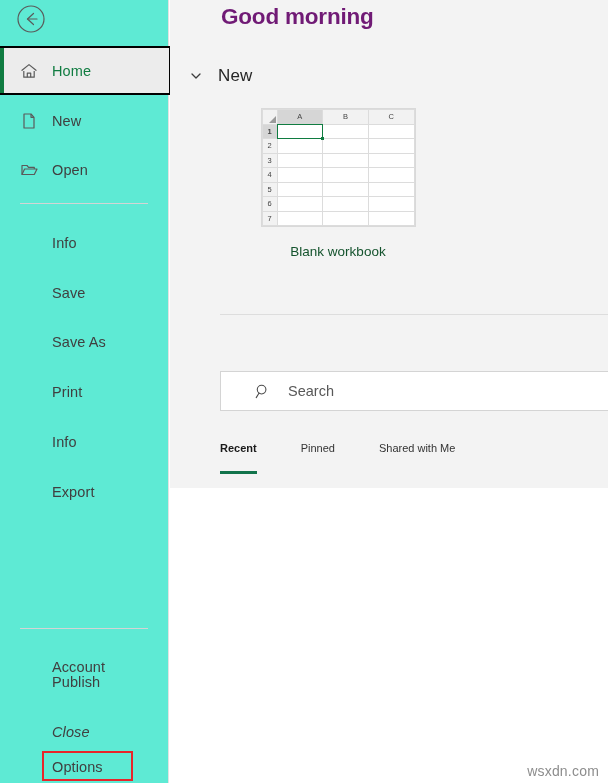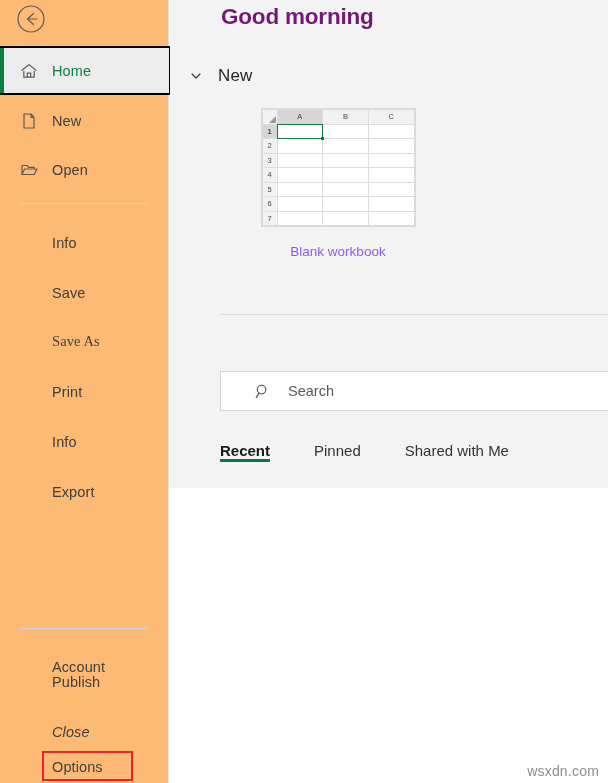--- a/index.html
+++ b/index.html
@@ -16,21 +16,21 @@
     position: relative;
     -webkit-font-smoothing: antialiased;
   }
 
   
   #sidebar {
     position: absolute;
     left: 0; top: 0;
     width: 169px;
     height: 783px;
-    background: #fdba74;
+    background: #5eead4;
     border-right: 1px solid #e2e2e2;
     padding-left: 22px;
   }
 
   #back-button {
     position: absolute;
     left: 13px; top: 1px;
     width: 36px; height: 36px;
     display: flex;
     align-items: center;
@@ -223,21 +223,21 @@
     position: absolute;
     right: -2px; bottom: -2px;
     width: 3px; height: 3px;
     background: #107c41;
   }
 
   #template-label {
     margin-top: 17px;
     text-align: center;
     font-size: 13.5px;
-    color: #8b5cf6;
+    color: #14532d;
   }
 
   #content-divider {
     position: absolute;
     left: 50px; top: 314px;
     width: 388px;
     height: 1px;
     background: #dddddd;
   }
 
@@ -268,23 +268,23 @@
 
   
   #tabs {
     position: absolute;
     left: 50px; top: 442px;
     display: flex;
     align-items: flex-start;
   }
   .tab {
     position: relative;
-    font-size: 15px;
+    font-size: 11px;
     color: #333333;
-    padding-bottom: 3px;
+    padding-bottom: 20px;
     margin-right: 44px;
     cursor: pointer;
     white-space: nowrap;
   }
   .tab.active {
     font-weight: bold;
     color: #1a1a1a;
   }
   .tab.active::after {
     content: "";
@@ -352,21 +352,21 @@
   </div>
 
   <div class="nav-divider" style="top:203px;"></div>
 
   <div class="nav-item" style="top:218px;">
     <span class="nav-label">Info</span>
   </div>
   <div class="nav-item" style="top:268px;">
     <span class="nav-label">Save</span>
   </div>
-  <div class="nav-item" style="top:317px;font-family:Liberation Serif, serif;">
+  <div class="nav-item" style="top:317px;">
     <span class="nav-label">Save As</span>
   </div>
   <div class="nav-item" style="top:367px;">
     <span class="nav-label">Print</span>
   </div>
   <div class="nav-item" style="top:417px;">
     <span class="nav-label">Info</span>
   </div>
   <div class="nav-item" style="top:467px;text-align:center;">
     <span class="nav-label">Export</span>

